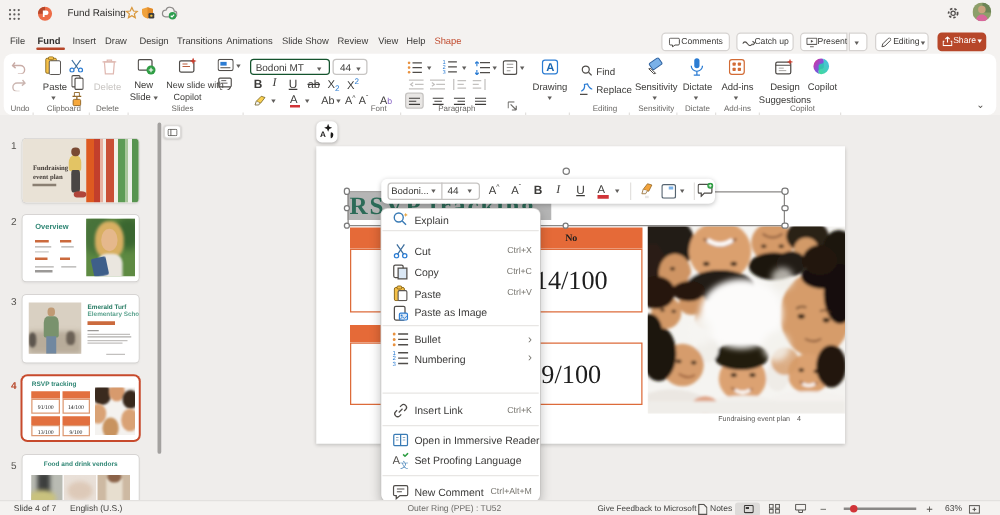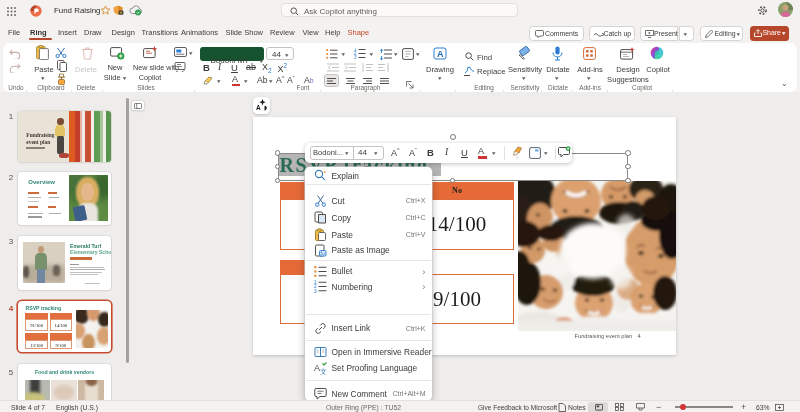--- a/index.html
+++ b/index.html
@@ -49,27 +49,20 @@
         <path d="M5 .8L9.4 2.2v2.9c0 2.4-1.8 4-4.4 4.7C2.4 9.1.6 7.5.6 5.1V2.2z" fill="#f0a23c"></path>
         <path d="M5 .8L9.4 2.2v2.9c0 2.4-1.8 4-4.4 4.7z" fill="#e28a28"></path>
         <rect x="5.8" y="5.4" width="4.6" height="4.4" rx="1" fill="#3f3d3b"></rect>
         <rect x="7.3" y="6.8" width="1.6" height="1.6" rx=".4" fill="#f0c23c"></rect>
       </svg>
   <svg class="ab" style="left:129px;top:5px" width="13" height="11" viewBox="0 0 13 11">
         <path d="M3.5 8.5a2.7 2.7 0 0 1 .3-5.4 3.4 3.4 0 0 1 6.6.8 2.3 2.3 0 0 1-.3 4.6z" fill="none" stroke="#8f8d8b" stroke-width="1"></path>
         <circle cx="9" cy="7.6" r="3" fill="#2e9e4f"></circle>
         <path d="M7.6 7.6l1 1 1.7-1.9" stroke="#fff" stroke-width=".9" fill="none"></path>
       </svg>
-  <div class="ab" style="left:281px;top:3px;width:237px;height:14px;background:#fbfaf9;border:1px solid #e2e0de;border-radius:4px">
-    <svg class="ab" style="left:8px;top:3px" width="9" height="9" viewBox="0 0 9 9">
-          <circle cx="3.7" cy="3.7" r="2.8" fill="none" stroke="#5a5856" stroke-width="1"></circle>
-          <path d="M6 6l2.2 2.2" stroke="#5a5856" stroke-width="1"></path>
-        </svg>
-    <div class="ab" style="left:22px;top:3px;font-size:8px;color:#5f5d5b">Ask Copilot anything</div>
-  </div>
   <svg class="ab" style="left:757px;top:4.5px" width="11" height="11" viewBox="0 0 11 11">
         <circle cx="5.5" cy="5.5" r="1.7" fill="none" stroke="#524f4d" stroke-width="1"></circle>
         <circle cx="5.5" cy="5.5" r="3.6" fill="none" stroke="#524f4d" stroke-width="1.4" stroke-dasharray="1.9 1.6"></circle>
       </svg>
   <svg class="ab" style="left:778px;top:1.5px" width="15" height="15" viewBox="0 0 15 15">
         <defs>
           <clipPath id="avc">
             <circle cx="7.5" cy="7.5" r="7.5"></circle>
           </clipPath>
         </defs>
@@ -77,21 +70,21 @@
           <rect width="15" height="15" fill="#8d9f6a"></rect>
           <rect x="8" y="0" width="7" height="8" fill="#6d8456"></rect>
           <circle cx="7.5" cy="5.6" r="3" fill="#caa27e"></circle>
           <path d="M2.5 15c.4-3.6 2.4-5.4 5-5.4s4.6 1.8 5 5.4z" fill="#d8679b"></path>
         </g>
       </svg>
 </div>
 
 <div class="ab" id="menubar" style="left:0;top:21px;width:800px;height:22px;background:#f4f2f0">
   <div class="ab" style="top:6.5px;left:8px;font-size:7.5px;color:#3c3b39">File</div>
-  <div class="ab" style="top:6.5px;left:30px;font-size:7.5px;color:#333230;font-weight:bold">Ring</div>
+  <div class="ab" style="top:6.5px;left:30px;font-size:7.5px;color:#333230;font-weight:bold">Fund</div>
   <div class="ab" style="top:17px;left:29px;width:23px;height:2.4px;background:#b7472a;border-radius:2px"></div>
   <div class="ab" style="top:6.5px;left:58px;font-size:7.5px;color:#3c3b39">Insert</div>
   <div class="ab" style="top:6.5px;left:84px;font-size:7.5px;color:#3c3b39">Draw</div>
   <div class="ab" style="top:6.5px;left:111.5px;font-size:7.5px;color:#3c3b39">Design</div>
   <div class="ab" style="top:6.5px;left:141.5px;font-size:7.5px;color:#3c3b39">Transitions</div>
   <div class="ab" style="top:6.5px;left:181px;font-size:7.5px;color:#3c3b39">Animations</div>
   <div class="ab" style="top:6.5px;left:225.5px;font-size:7.5px;color:#3c3b39">Slide Show</div>
   <div class="ab" style="top:6.5px;left:270px;font-size:7.5px;color:#3c3b39">Review</div>
   <div class="ab" style="top:6.5px;left:302.5px;font-size:7.5px;color:#3c3b39">View</div>
   <div class="ab" style="top:6.5px;left:325px;font-size:7.5px;color:#3c3b39">Help</div>
@@ -209,21 +202,21 @@
         <path d="M2.3 7.2h8" stroke="#4f4c49" stroke-width=".8"></path>
       </svg>
   <div class="ab chev" style="left:186px;top:6px">▾</div>
   <svg class="ab" style="left:171px;top:17px" width="12" height="12" viewBox="0 0 12 12">
         <rect x="1" y="2.5" width="10" height="7" rx="1" fill="none" stroke="#4f4c49" stroke-width=".9"></rect>
         <path d="M3 4.5h4M3 6.5h5" stroke="#4f4c49" stroke-width=".7"></path>
         <path d="M10.5 9.5A5 5 0 0 1 2 10.8" fill="none" stroke="#4f4c49" stroke-width=".9"></path>
       </svg>
   <div class="glabel" style="left:123px;width:40px">Slides</div>
 
-  <div class="ab" style="left:196.5px;top:4px;width:64px;height:13px;border:7px solid #14532d;border-radius:3px">
+  <div class="ab" style="left:196.5px;top:4px;width:64px;height:13px;border:1px solid #14532d;border-radius:3px">
     <div class="ab" style="left:4px;top:2px;font-size:8px;color:#3c3b39">Bodoni MT</div>
         <div class="ab chev" style="left:53px;top:2.5px">▾</div>
   </div>
   <div class="ab" style="left:263px;top:4px;width:28px;height:13px;border:1px solid #c6c4c2;border-radius:3px">
     <div class="ab" style="left:5px;top:2px;font-size:8px;color:#3c3b39">44</div>
         <div class="ab chev" style="left:18px;top:2.5px">▾</div>
   </div>
   <div class="ab" style="left:200px;top:19px;font-size:9.5px;font-weight:bold;color:#3c3b39">B</div>
   <div class="ab" style="left:215px;top:19px;font-size:9.5px;font-style:italic;font-family:'Liberation Serif',serif;color:#3c3b39">I</div>
   <div class="ab" style="left:228px;top:19px;font-size:9.5px;text-decoration:underline;color:#3c3b39">U</div>

